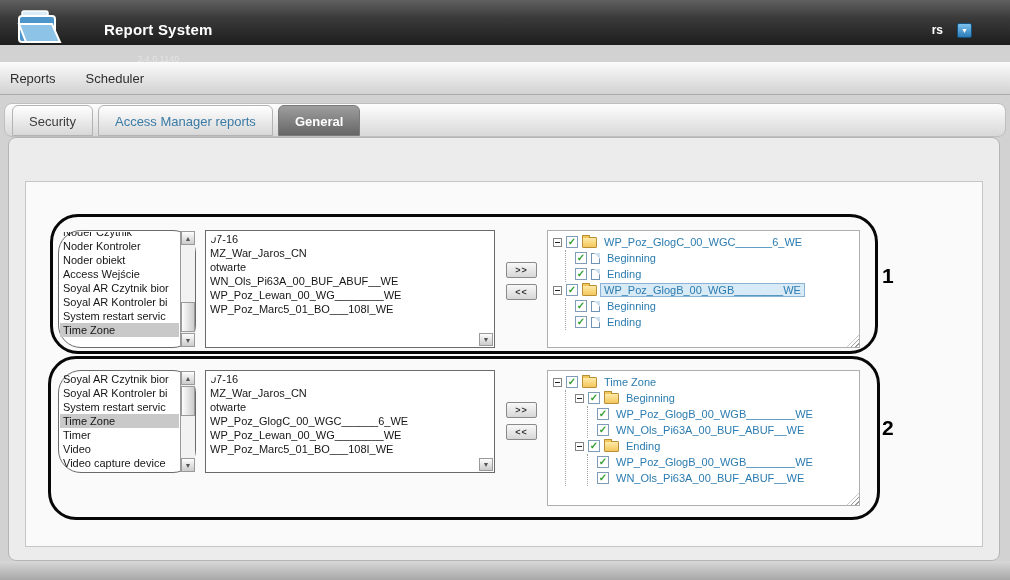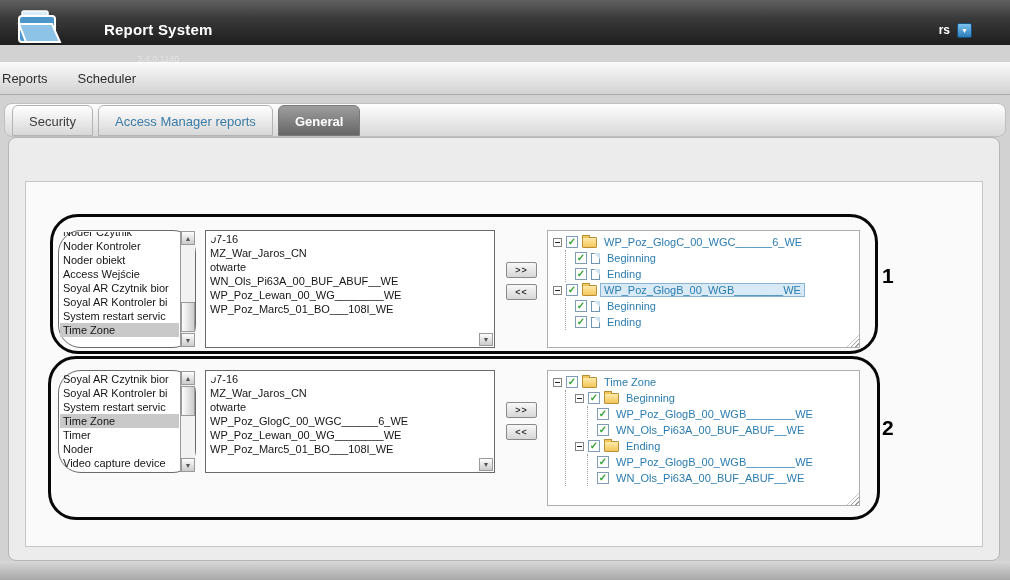--- a/index.html
+++ b/index.html
@@ -7,30 +7,30 @@
   body { font-family:"Liberation Sans", sans-serif; background:#d2d2d2; position:relative; overflow:hidden; }
   .page { position:absolute; inset:0; }
 
   
   .topbar { position:absolute; left:0; top:0; width:1010px; height:45px;
     background:linear-gradient(180deg,#606060 0%,#3a3a3a 40%,#1d1d1d 100%); }
   .logo { position:absolute; left:16px; top:8px; }
   .titlewrap { position:absolute; left:104px; top:21px; text-align:center; }
   .apptitle { font-size:15px; font-weight:bold; color:#ffffff; letter-spacing:.2px; }
   .appver { font-size:9px; color:#e3e3e3; margin-top:16px; }
-  .userwrap { position:absolute; right:38px; top:23px; display:flex; align-items:flex-start; gap:7px; }
+  .userwrap { position:absolute; right:38px; top:23px; display:flex; align-items:flex-start; gap:14px; }
   .username { color:#fff; font-size:12px; font-weight:bold; }
   .userbtn { width:15px; height:15px; border:1px solid #14517f; border-radius:2px;
     background:linear-gradient(#7cc2ee,#2b7cb9); display:flex; align-items:center; justify-content:center; cursor:pointer; }
   .caret { font-size:7px; color:#fff; line-height:1; }
 
   
   .menubar { position:absolute; left:0; top:62px; width:1010px; height:33px;
     background:linear-gradient(#fbfbfb,#d2d2d2); border-bottom:1px solid #ababab;
-    display:flex; align-items:center; padding-left:2px; gap:30px; }
+    display:flex; align-items:center; padding-left:10px; gap:30px; }
   .menuitem { font-size:13px; color:#2e2e2e; cursor:pointer; }
 
   
   .tabstrip { position:absolute; left:4px; top:103px; width:1002px; height:34px;
     background:linear-gradient(#fefefe,#d8d8d8); border:1px solid #bfbfbf; border-radius:8px; }
   .tabs { position:absolute; left:12px; top:105px; display:flex; gap:5px; }
   .tab { height:31px; line-height:31px; padding:0 16px; font-size:13px;
     border:1px solid #b3b3b3; border-radius:6px 6px 0 0;
     background:linear-gradient(#ffffff,#d8d8d8); color:#3a6b92; cursor:pointer; white-space:nowrap; }
   .tab.t0 { color:#3d3d3d; }
@@ -244,21 +244,21 @@
       </section>
 
       <section class="group g2">
         <div class="listbox types">
           <div class="listrows">
               <div class="lrow">Soyal AR Czytnik bior</div>
               <div class="lrow">Soyal AR Kontroler bi</div>
               <div class="lrow">System restart servic</div>
               <div class="lrow sel">Time Zone</div>
               <div class="lrow">Timer</div>
-              <div class="lrow">Noder</div>
+              <div class="lrow">Video</div>
               <div class="lrow">Video capture device</div>
             </div>
           <div class="vscroll">
             <div class="sbtn">▲</div>
             <div class="strack">
               <div class="sthumb"></div>
             </div>
             <div class="sbtn">▼</div>
           </div>
         </div>

